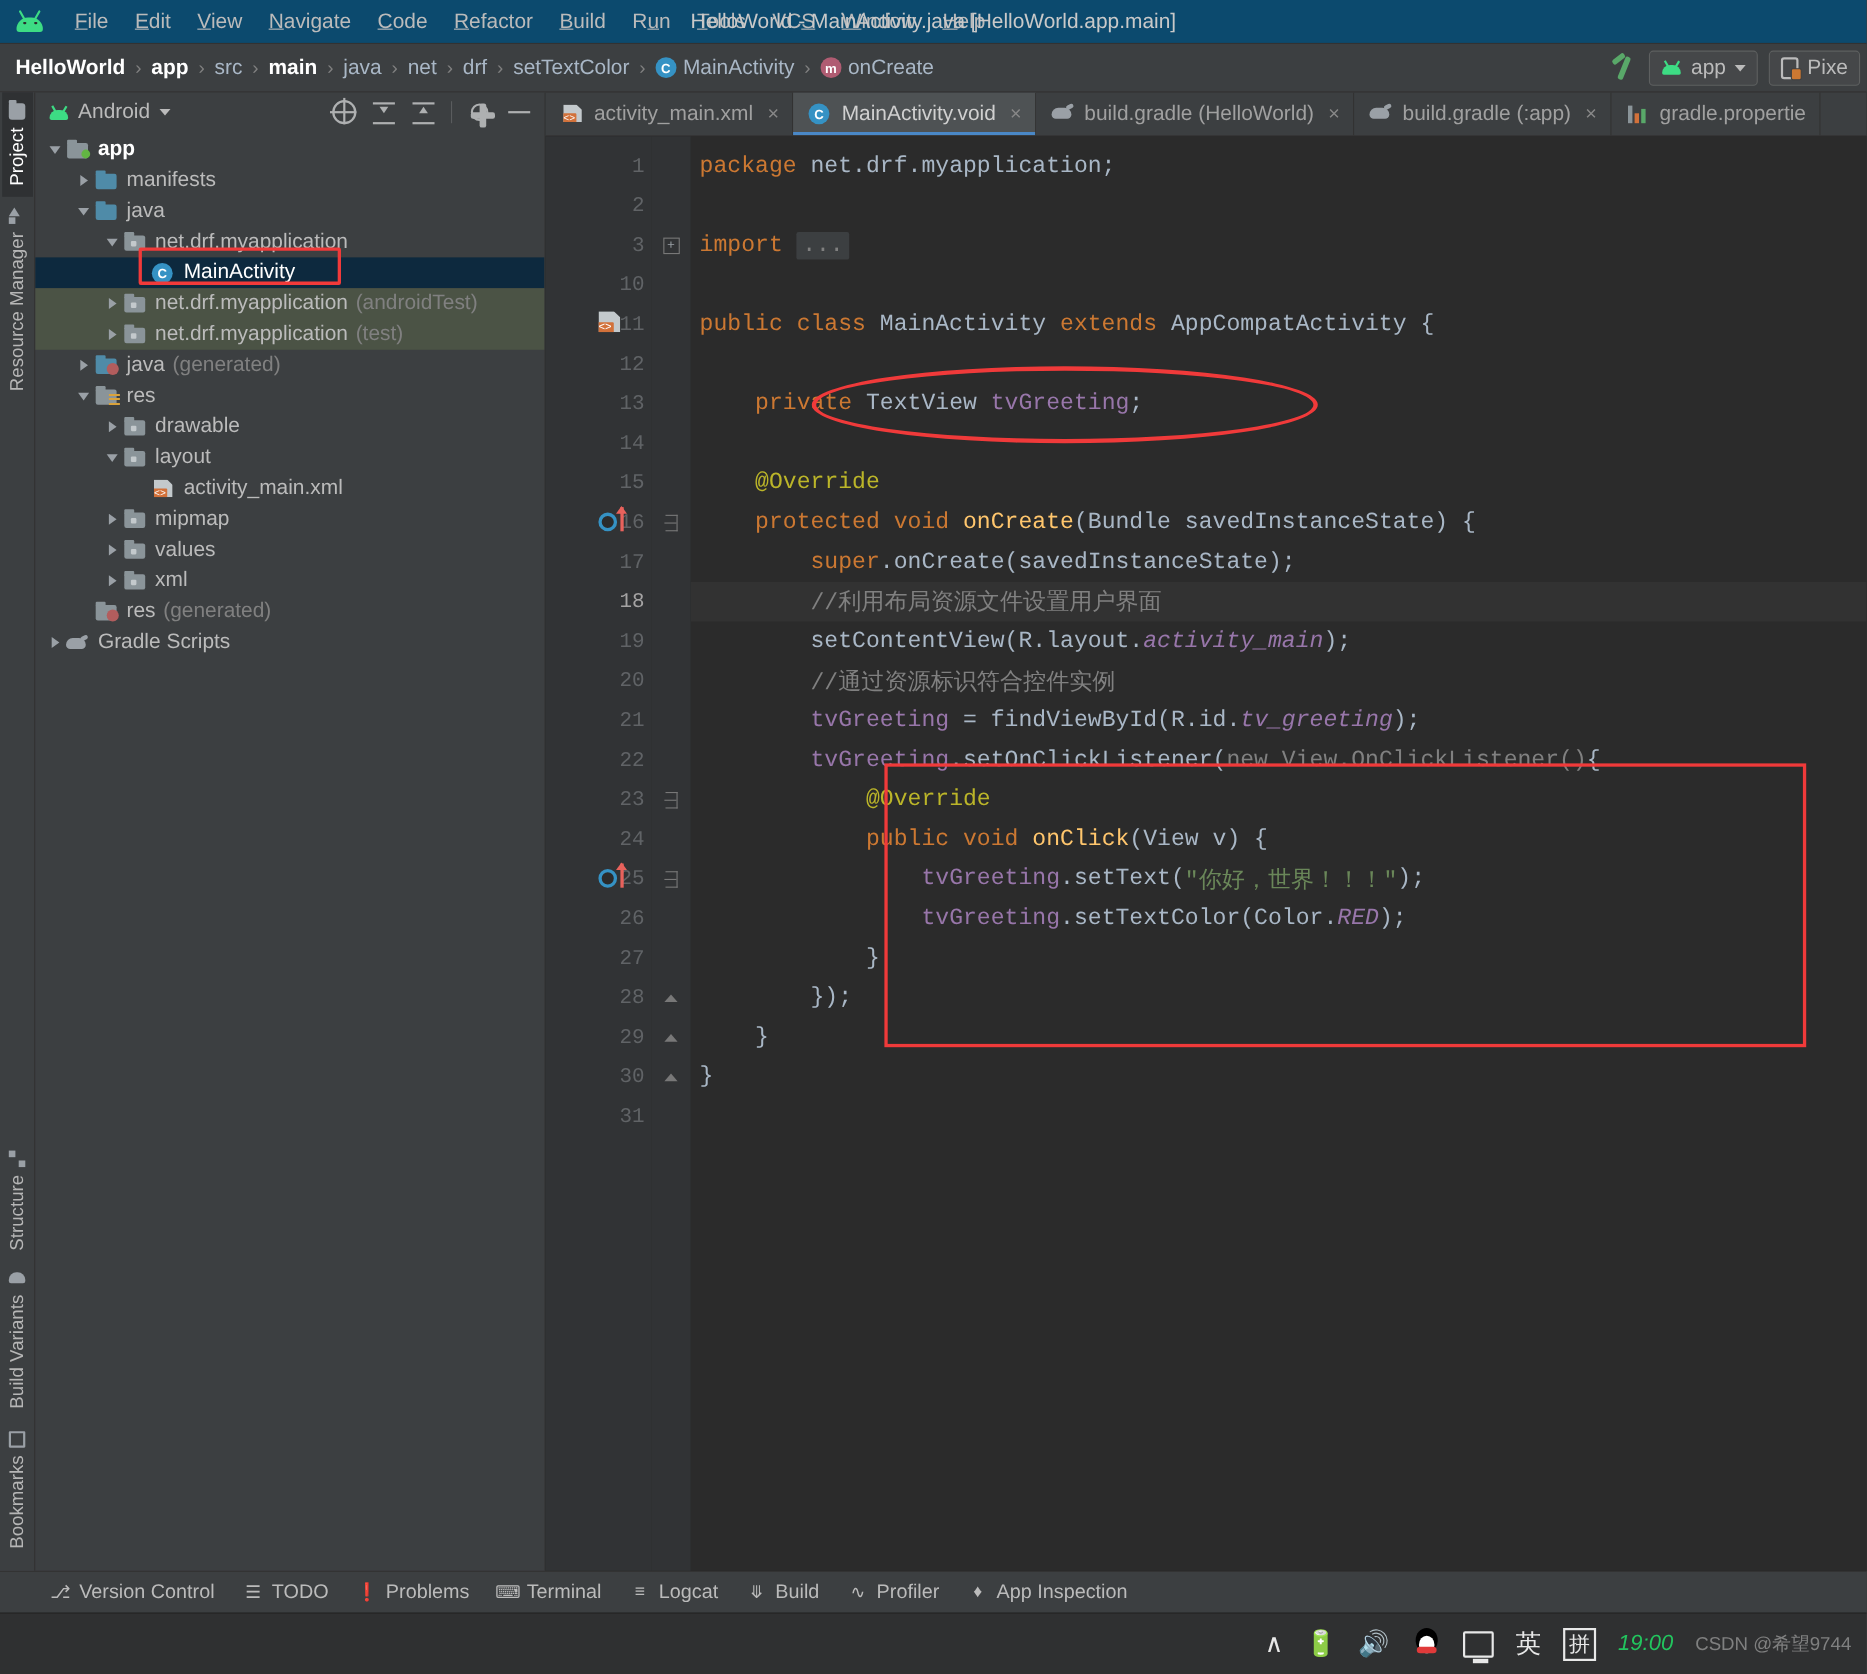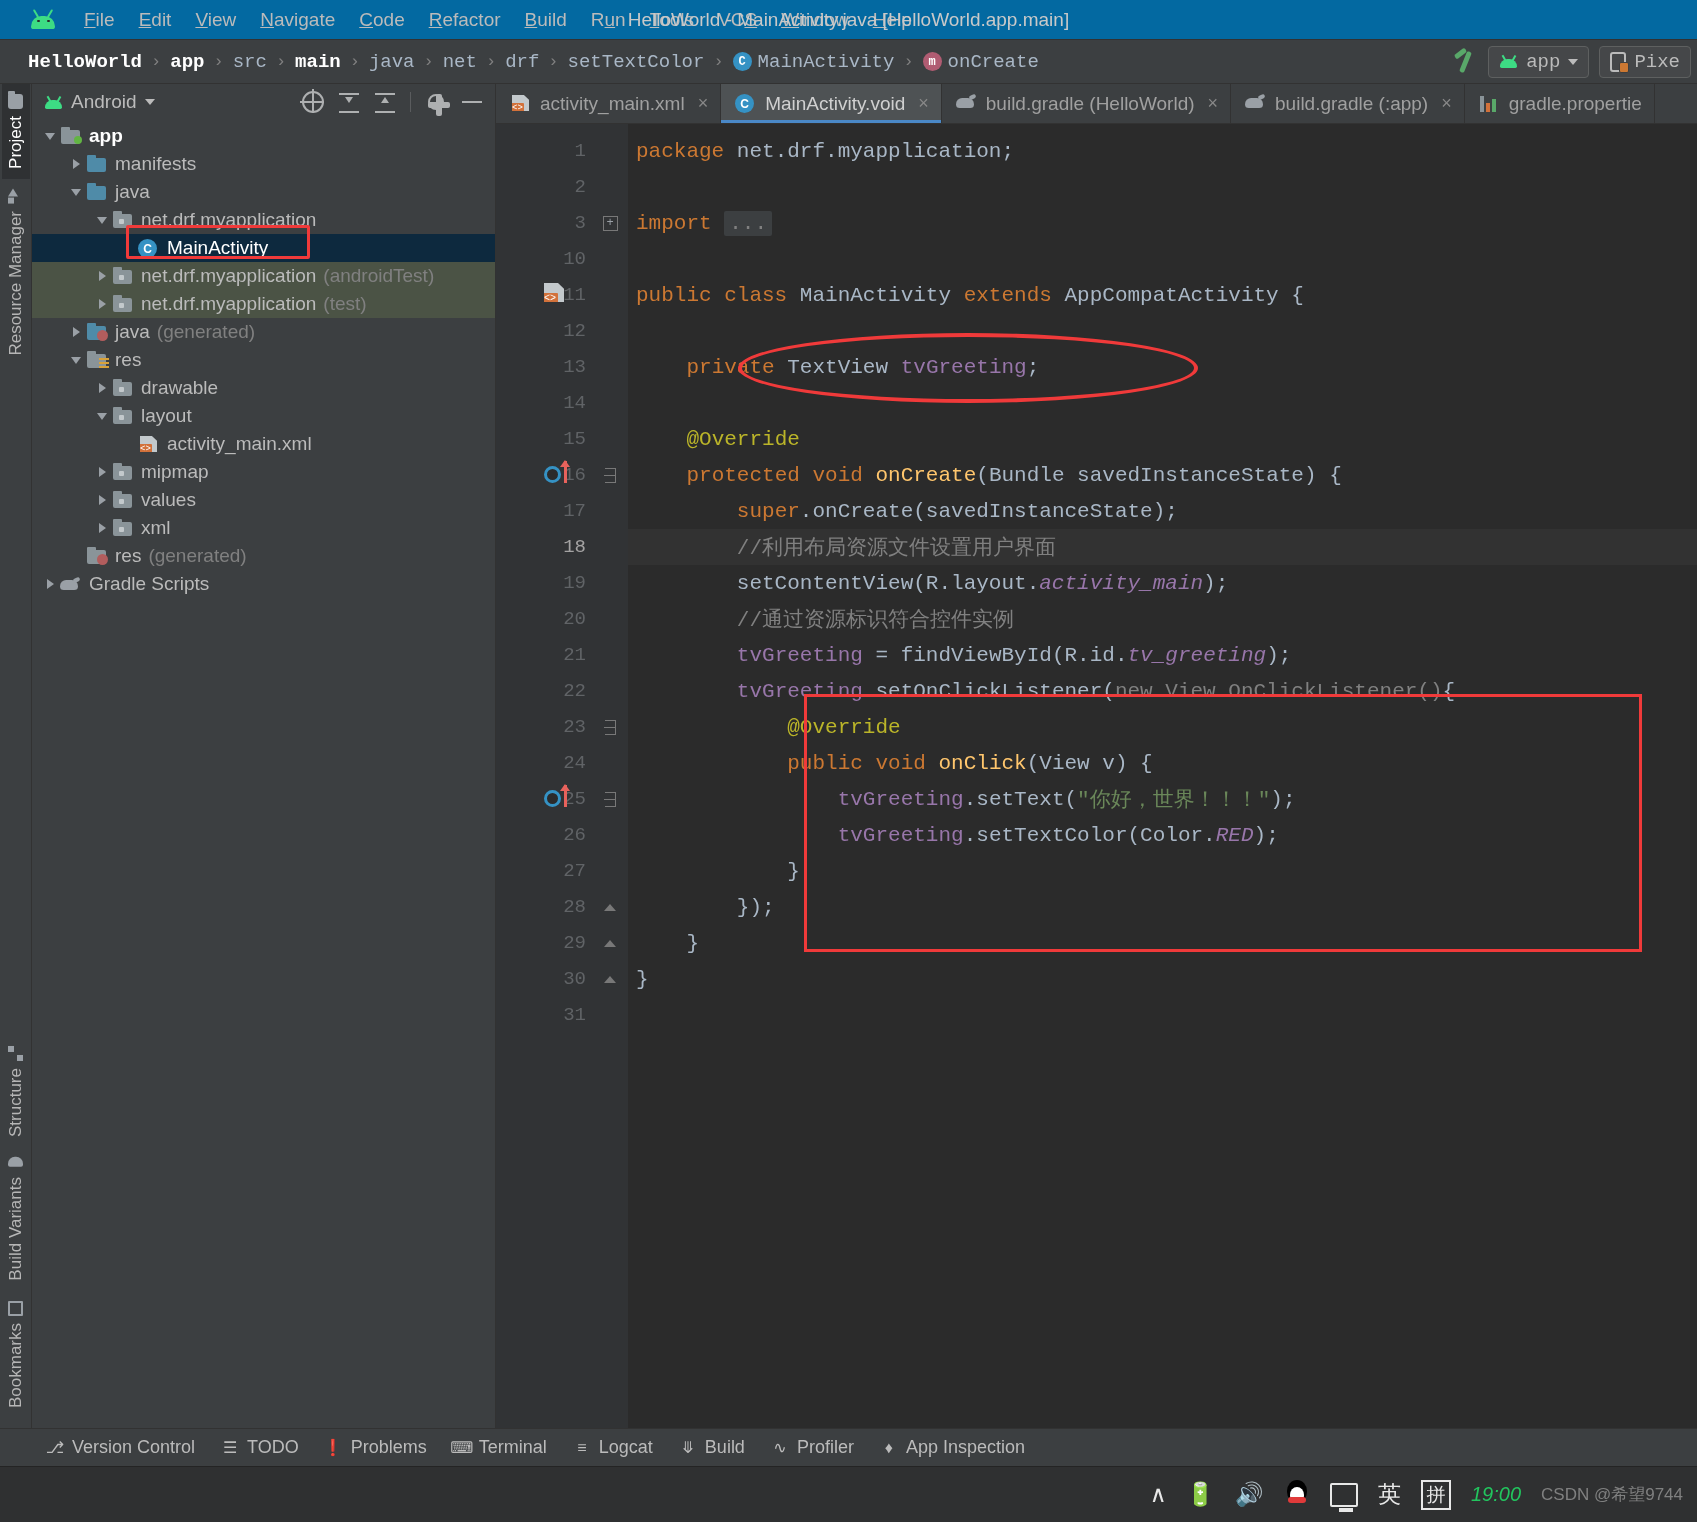--- a/index.html
+++ b/index.html
@@ -13,25 +13,24 @@
   .app {
     position: relative;
     width: 1697px; height: 1522px;
     background: #3c3f41;
     display: flex; flex-direction: column;
   }
 
   
   .menubar {
     height: 40px; flex: 0 0 40px;
-    background: #0369a1;
+    background: #0c4a6e;
     display: flex; align-items: center;
     position: relative;
     border-bottom: 1px solid #323232;
-    padding-left: 16px;
   }
   .droid-logo {
     width: 30px; height: 22px; margin: 0 14px 0 12px;
     position: relative; flex: 0 0 auto;
   }
   .droid-logo .body {
     position: absolute; left: 3px; top: 7px;
     width: 24px; height: 13px;
     background: #3ddc84;
     border-radius: 12px 12px 3px 3px;
@@ -58,24 +57,23 @@
     position: absolute; left: 0; right: 0; top: 0; bottom: 0;
     display: flex; align-items: center; justify-content: center;
     color: #c9c9c9; font-size: 19px; pointer-events: none;
   }
 
   
   .navbar {
     height: 44px; flex: 0 0 44px;
     background: #3c3f41;
     display: flex; align-items: center;
-    padding: 0 6px 0 28px;
+    padding: 0 6px 0 14px;
     border-bottom: 1px solid #323232;
     position: relative;
-    font-family: Liberation Mono, monospace;
   }
   .crumbs { display: flex; align-items: center; flex: 1 1 auto; overflow: hidden; }
   .crumb {
     color: #a9b7c6; font-size: 19px; white-space: nowrap;
     display: flex; align-items: center; gap: 6px;
   }
   .crumb.bold { color: #ffffff; font-weight: bold; }
   .crumb-sep { color: #808080; font-size: 17px; margin: 0 9px; }
   .cb-ico {
     width: 19px; height: 19px; border-radius: 50%;

